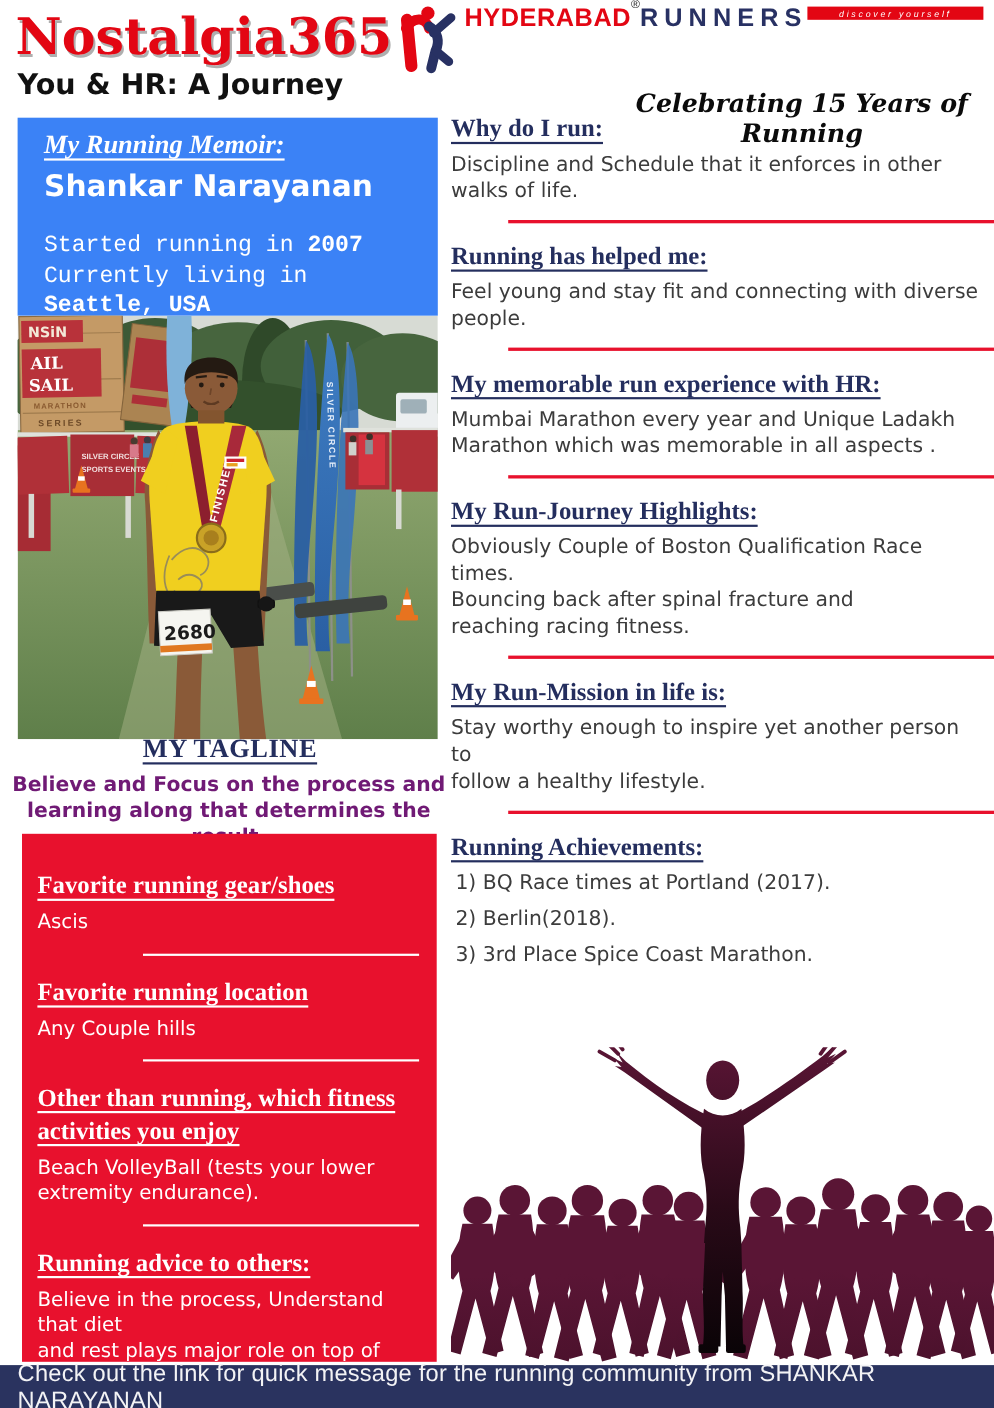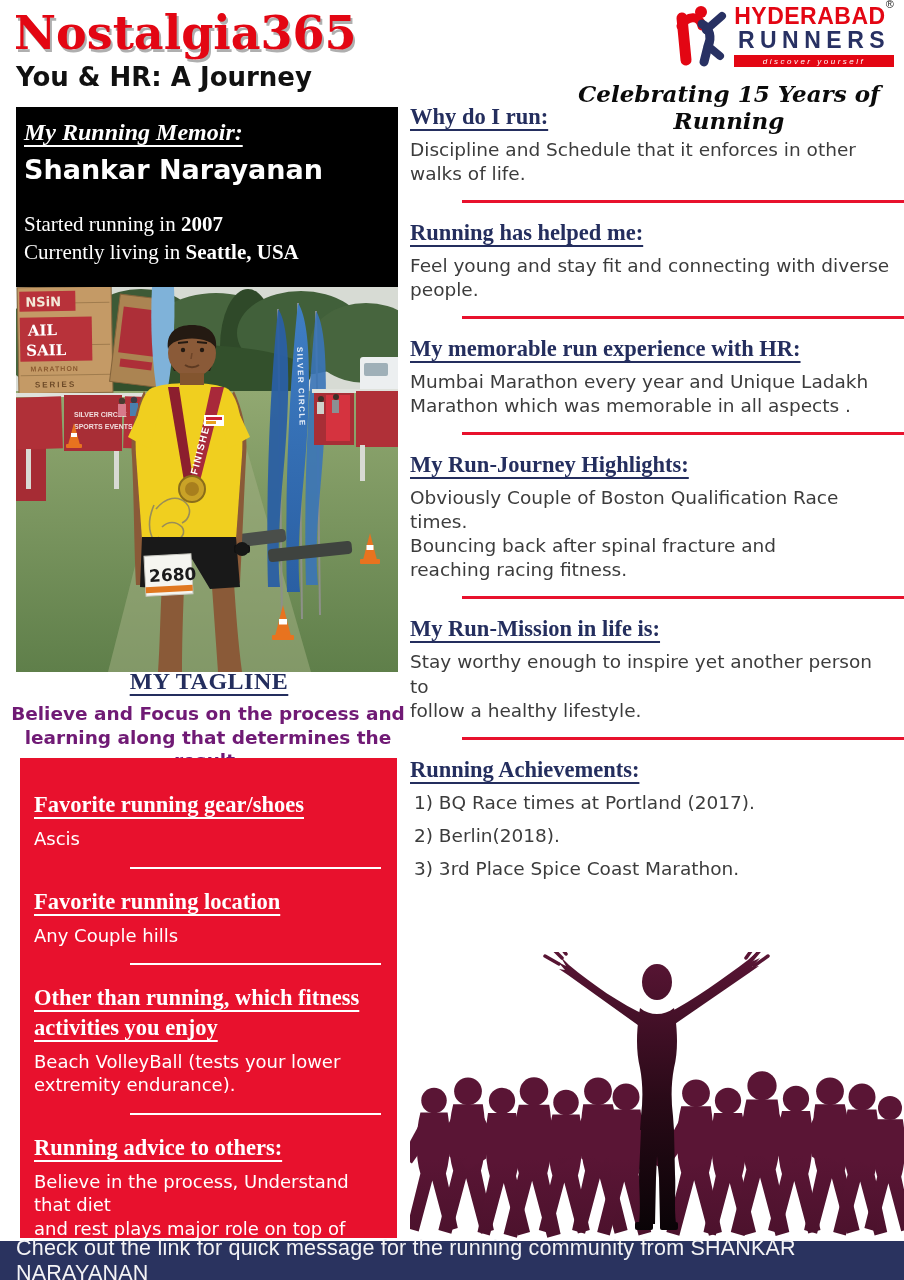--- a/index.html
+++ b/index.html
@@ -7,35 +7,35 @@
   .page { position:relative; width:904px; height:1280px; background:#ffffff; margin:0 auto; overflow:hidden; }
 
   
   .title { position:absolute; left:14px; top:6px; font-family:"DejaVu Serif", serif; font-weight:bold;
            font-size:46px; letter-spacing:0px; color:#e30613; text-shadow:2px 3px 0 rgba(110,110,110,.55); }
   .subtitle { position:absolute; left:16px; top:62px; font-family:"DejaVu Sans", sans-serif;
               font-weight:bold; font-size:26px; color:#111; }
 
   .logo-wrap { position:absolute; right:10px; top:4px; width:330px; }
   .logo-row { display:flex; justify-content:flex-end; align-items:flex-start; gap:4px; }
-  .logo-text { display:flex; flex-direction:column; align-items:center; }
+  .logo-text { display:flex; flex-direction:row; align-items:flex-start; }
   .logo-l1 { font-size:23px; font-weight:bold; color:#e30613; letter-spacing:.5px; line-height:1.05; }
   .logo-reg { font-size:11px; color:#222; vertical-align:top; position:relative; top:-6px; }
   .logo-l2 { font-size:23px; font-weight:bold; color:#283163; letter-spacing:5.5px; line-height:1.1; }
   .logo-bar { margin-top:2px; background:#e30613; width:160px; height:12px; display:flex; align-items:center; justify-content:center; }
   .logo-bar span { color:#fff; font-style:italic; font-size:8px; letter-spacing:2.5px; }
   .celebrating { margin-top:8px; text-align:center; font-family:"DejaVu Serif", serif; font-style:italic;
                  font-weight:bold; font-size:23px; color:#0b0b0b; }
 
   
-  .memoir { position:absolute; left:16px; top:107px; width:382px; height:180px; background:#000000; padding:12px 8px; }
+  .memoir { position:absolute; left:16px; top:107px; width:382px; height:180px; background:#3b82f6; padding:12px 24px; }
   .memoir-label { font-family:"Liberation Serif", serif; font-style:italic; font-weight:bold; font-size:24px;
                   color:#fff; text-decoration:underline; text-underline-offset:5px; text-decoration-thickness:2px; }
   .memoir-name { margin-top:8px; font-family:"DejaVu Sans", sans-serif; font-weight:bold; font-size:27px; color:#fff; }
-  .memoir-line { margin-top:2px; font-size:21px; color:#fff; font-family:Liberation Serif, serif; }
+  .memoir-line { margin-top:2px; font-size:21px; color:#fff; font-family:Liberation Mono, monospace; }
   .memoir-lines { margin-top:26px; line-height:1.25; }
   .memoir-line b { font-weight:bold; }
 
   
   .photo { position:absolute; left:16px; top:287px; width:382px; height:385px; }
 
   
   .tagline-head { position:absolute; left:20px; top:668px; width:378px; text-align:center;
                   font-family:"Liberation Serif", serif; font-weight:bold; font-size:24px; color:#242e5e;
                   text-decoration:underline; text-underline-offset:5px; text-decoration-thickness:2px; letter-spacing:.5px; }

